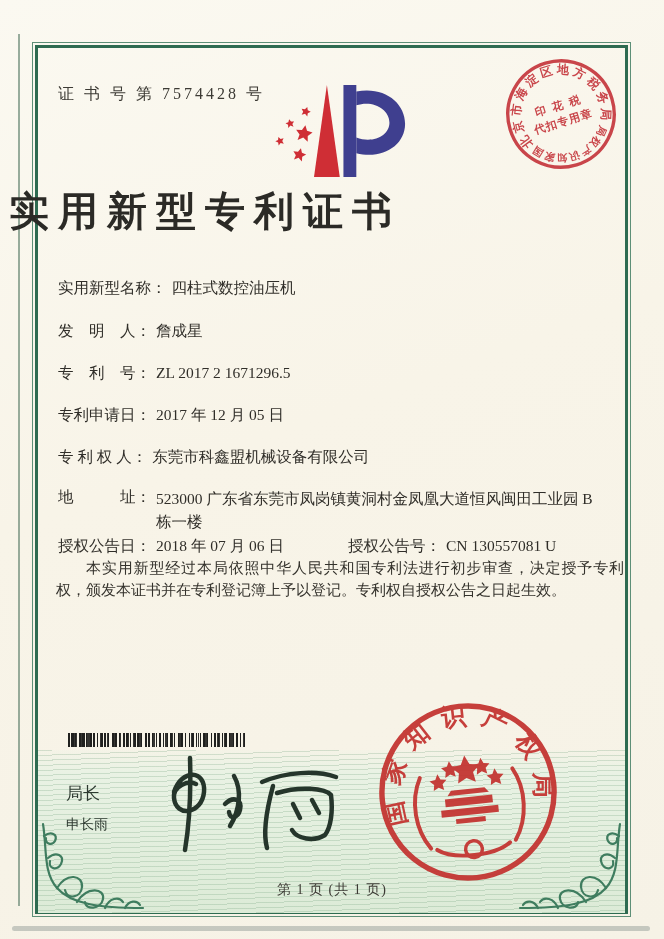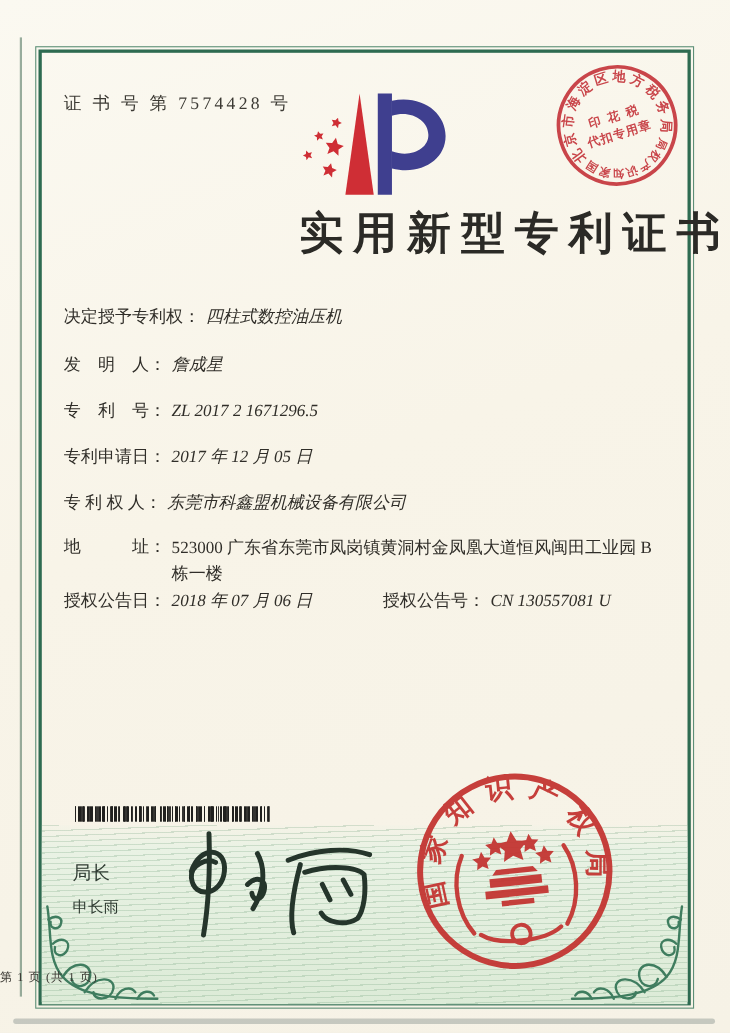--- a/index.html
+++ b/index.html
@@ -17,42 +17,42 @@
   
   .green-zone{
     position:absolute;left:38px;right:39px;top:750px;height:163px;
     background:
       repeating-linear-gradient(178deg, rgba(106,156,118,.25) 0 1px, rgba(0,0,0,0) 1px 5px),
       linear-gradient(180deg, rgba(233,242,229,.15) 0%, #e9f2e4 14%, #dcebd7 100%);
   }
   .cert-no{position:absolute;left:58px;top:84px;font-size:16px;letter-spacing:3px;color:#3c3a34;}
   .logo{position:absolute;left:268px;top:78px;width:138px;height:108px;}
   .tax-stamp{position:absolute;left:503px;top:56px;width:116px;height:116px;transform:rotate(-17deg);opacity:.92;}
-  .title{position:absolute;left:0;right:0;top:184px;text-align:right;font-size:40px;font-weight:700;
+  .title{position:absolute;left:0;right:0;top:184px;text-align:left;font-size:40px;font-weight:700;
          letter-spacing:9px;text-indent:9px;color:#2b2a26;}
   .fields{position:absolute;left:58px;top:0;width:570px;font-size:15.5px;color:#302e29;}
   .frow{position:absolute;left:0;white-space:nowrap;}
   .flabel{white-space:pre;}
-  .fvalue{margin-left:5px;font-style:italic;}
+  .fvalue{margin-left:5px;}
   .addr-value{display:inline-block;vertical-align:top;width:452px;white-space:normal;line-height:23px;margin-left:5px;}
   .grant-no{position:absolute;left:290px;top:0;}
   .paras{position:absolute;left:56px;right:40px;top:558px;font-size:15px;line-height:21.6px;
          text-align:justify;color:#34322c;}
   .paras p{margin:0;text-indent:2em;}
   .barcode{position:absolute;left:68px;top:733px;width:177px;height:14px;
     background:
       repeating-linear-gradient(90deg,#20201e 0 1.5px,transparent 1.5px 3px,#20201e 3px 5.5px,transparent 5.5px 7px,#20201e 7px 8px,transparent 8px 11px),
       repeating-linear-gradient(90deg,rgba(32,32,30,.9) 0 1px,transparent 1px 6px,rgba(32,32,30,.9) 6px 9px,transparent 9px 13px);
   }
   .sig-title{position:absolute;left:66px;top:782px;font-size:17px;font-family:Liberation Sans, sans-serif;color:#2e3a31;}
   .sig-name{position:absolute;left:66px;top:816px;font-size:14px;font-family:"Liberation Sans","DejaVu Sans",sans-serif;color:#2e3a31;}
   .signature{position:absolute;left:146px;top:752px;width:200px;height:104px;}
   .office-seal{position:absolute;left:374px;top:698px;width:188px;height:188px;transform:rotate(-6deg);opacity:.93;}
   .seal-date{position:absolute;left:398px;top:844px;font-size:16.5px;letter-spacing:1.5px;color:#c2292a;font-weight:600;}
-  .footer{position:absolute;left:0;right:0;top:881px;font-size:11px;color:#3c3a34;letter-spacing:1px;}
+  .footer{position:absolute;left:0;right:0;top:881px;text-align:center;font-size:14px;color:#3c3a34;letter-spacing:1px;}
   .flourish{position:absolute;width:112px;height:96px;}
   .flourish.bl{left:35px;top:820px;}
   .flourish.br{right:36px;top:820px;transform:scaleX(-1);}
 </style>
 </head>
 <body>
 
 <div class="page">
 
   <div class="edge-left"></div>
@@ -117,21 +117,21 @@
       <textPath href="#taxBot" startOffset="50%" text-anchor="middle">局权产识知家国</textPath>
     </text>
     <text x="60" y="55" text-anchor="middle" font-size="11.5" letter-spacing="2" fill="#c5373d" font-weight="700">印 花 税</text>
     <text x="60" y="72" text-anchor="middle" font-size="11.5" letter-spacing="1" fill="#c5373d" font-weight="700">代扣专用章</text>
   </svg>
 
   <div class="title">实用新型专利证书</div>
 
   <div class="fields">
     <div class="frow" style="top:278px">
-      <span class="flabel">决定授予专利权：</span><span class="fvalue">四柱式数控油压机</span>
+      <span class="flabel">实用新型名称：</span><span class="fvalue">四柱式数控油压机</span>
     </div>
     <div class="frow" style="top:321px">
       <span class="flabel">发　明　人：</span><span class="fvalue">詹成星</span>
     </div>
     <div class="frow" style="top:363px">
       <span class="flabel">专　利　号：</span><span class="fvalue">ZL 2017 2 1671296.5</span>
     </div>
     <div class="frow" style="top:405px">
       <span class="flabel">专利申请日：</span><span class="fvalue">2017 年 12 月 05 日</span>
     </div>
@@ -143,20 +143,21 @@
     </div>
     <div class="frow" style="top:536px">
       <span class="flabel">授权公告日：</span><span class="fvalue">2018 年 07 月 06 日</span>
       <span class="grant-no">
         <span class="flabel">授权公告号：</span><span class="fvalue">CN 130557081 U</span>
       </span>
     </div>
   </div>
 
   <div class="paras">
+    <p>本实用新型经过本局依照中华人民共和国专利法进行初步审查，决定授予专利权，颁发本证书并在专利登记簿上予以登记。专利权自授权公告之日起生效。</p>
   </div>
 
   <div class="barcode"></div>
 
   <div class="sig-title">局长</div>
   <div class="sig-name">申长雨</div>
 
   <svg class="signature" viewBox="0 0 200 104">
     <g fill="none" stroke="#25352b" stroke-width="4.5" stroke-linecap="round" stroke-linejoin="round">
       <path d="M28,40 C36,16 60,18 58,40 C56,62 30,66 28,46 C27,34 42,28 50,32"></path>

